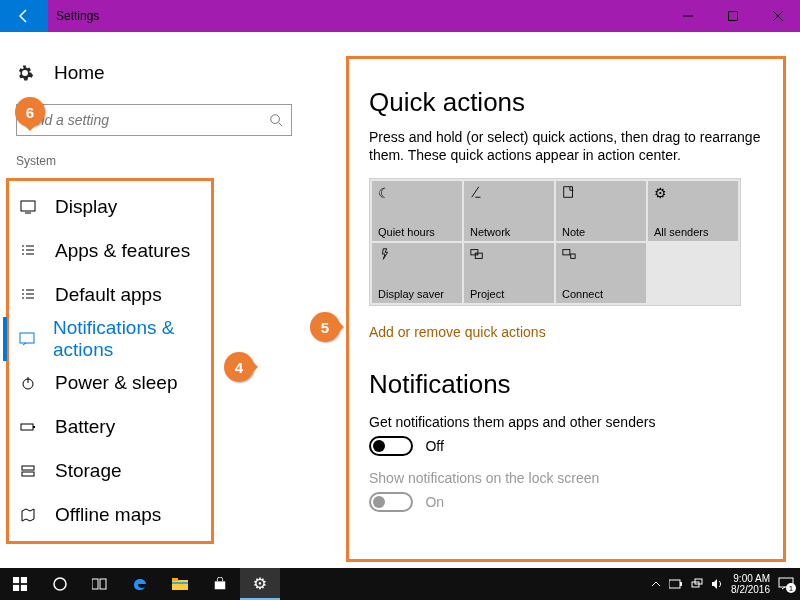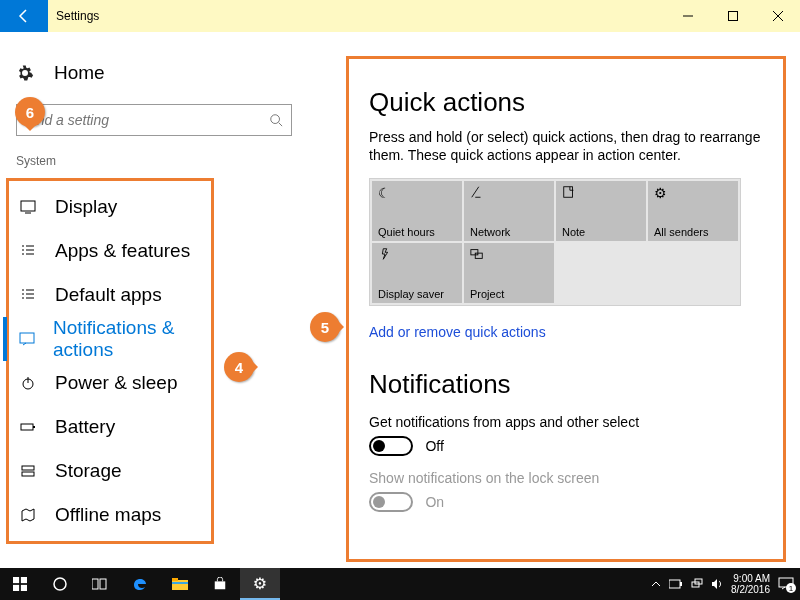--- a/index.html
+++ b/index.html
@@ -1,17 +1,17 @@
 <!DOCTYPE html>
 <html><head>
 <meta charset="utf-8">
 <style>
   * { box-sizing: border-box; margin: 0; padding: 0; font-family: "Segoe UI", Tahoma, sans-serif; }
   html, body { width: 800px; height: 600px; overflow: hidden; background: #fff; }
-  .titlebar { height: 32px; background: #fef9c3; display: flex; align-items: center; }
+  .titlebar { height: 32px; background: #a21caf; display: flex; align-items: center; }
   .back-btn { width: 48px; height: 32px; background: #0078d7; color: #fff; display: flex; align-items: center; justify-content: center; }
   .title { padding-left: 8px; font-size: 12px; color: #000; }
   .win-controls { margin-left: auto; display: flex; }
   .win-btn { width: 45px; height: 32px; display: flex; align-items: center; justify-content: center; color: #000; }
   .app { display: flex; height: 536px; }
   .sidebar { width: 320px; padding: 24px 0 0 0; }
   .home-row { display: flex; align-items: center; padding: 6px 16px; gap: 20px; }
   .home-row .icon { width: 18px; display:flex; }
   .home-label { font-size: 19px; }
   .searchbox { margin: 14px 16px 0 16px; border: 1px solid #999; height: 32px; display: flex; align-items: center; padding: 0 8px; width: 276px; }
@@ -24,21 +24,21 @@
   .nav-item.active::before { content:""; position:absolute; left:-6px; top:0; bottom:0; width:4px; background:#0078d7; }
   .nav-item .icon { width: 18px; display:flex; justify-content:center; }
   .nav-item .label { font-size: 19px; }
   .main { flex: 1; position: relative; }
   .main-frame { border: 3px solid #ed7d31; position:absolute; left: 26px; top: 24px; right: 14px; bottom: 6px; padding: 28px 20px; overflow: hidden; }
   .h2 { font-size: 26px; font-weight: 300; margin-bottom: 10px; }
   .desc { font-size: 14px; margin-bottom: 14px; line-height: 1.3; }
   .qa-grid { background: #e6e6e6; border:1px solid #d0d0d0; padding: 2px; display:grid; grid-template-columns: repeat(4, 90px); grid-auto-rows: 60px; gap: 2px; width: fit-content; }
   .qa-tile { background: #bfbfbf; display:flex; flex-direction:column; justify-content:space-between; padding: 4px 6px 3px 6px; font-size: 11px; color:#000; }
   .qa-tile .icon { font-size: 14px; }
-  .link { color:#1d4ed8; font-size:14px; margin-top:18px; display:inline-block; }
+  .link { color:#a16207; font-size:14px; margin-top:18px; display:inline-block; }
   .notif { margin-top: 28px; }
   .setting-row { margin-top: 14px; }
   .setting-label { font-size: 14px; margin-bottom: 6px; }
   .toggle { width: 44px; height: 20px; border: 2px solid #000; border-radius: 10px; position: relative; display:inline-block; vertical-align:middle; }
   .toggle::after { content:""; width:12px; height:12px; background:#000; border-radius:50%; position:absolute; top:2px; left:2px; }
   .toggle.disabled { border-color:#999; }
   .toggle.disabled::after { background:#999; }
   .toggle-text { margin-left: 8px; font-size: 14px; vertical-align:middle; }
   .disabled-text { color:#999; }
   .callout { position:absolute; width:30px; height:30px; background:#ed7d31; border-radius:50%; color:#fff; font-weight:bold; display:flex; align-items:center; justify-content:center; font-size:15px; box-shadow: 1px 1px 2px rgba(0,0,0,.3); }
@@ -218,28 +218,37 @@
         </div>
         <div class="qa-tile">
           <span class="icon">
               <svg width="14" height="14" viewBox="0 0 16 16">
                 <rect x="1" y="3" width="8" height="6" stroke="#000" fill="none"></rect>
                 <rect x="6" y="7" width="8" height="6" stroke="#000" fill="none"></rect>
               </svg>
             </span>
           <span>Project</span>
         </div>
+        <div class="qa-tile">
+          <span class="icon">
+              <svg width="14" height="14" viewBox="0 0 16 16">
+                <rect x="1" y="3" width="8" height="6" stroke="#000" fill="none"></rect>
+                <rect x="10" y="8" width="5" height="5" stroke="#000" fill="none"></rect>
+              </svg>
+            </span>
+          <span>Connect</span>
+        </div>
       </div>
 
       <a class="link">Add or remove quick actions</a>
 
       <div class="notif">
         <div class="h2">Notifications</div>
         <div class="setting-row">
-          <div class="setting-label">Get notifications from apps and other select</div>
+          <div class="setting-label">Get notifications them apps and other senders</div>
           <span class="toggle"></span>
           <span class="toggle-text">Off</span>
         </div>
         <div class="setting-row">
           <div class="setting-label disabled-text">Show notifications on the lock screen</div>
           <span class="toggle disabled"></span>
           <span class="toggle-text disabled-text">On</span>
         </div>
       </div>
     </div>

